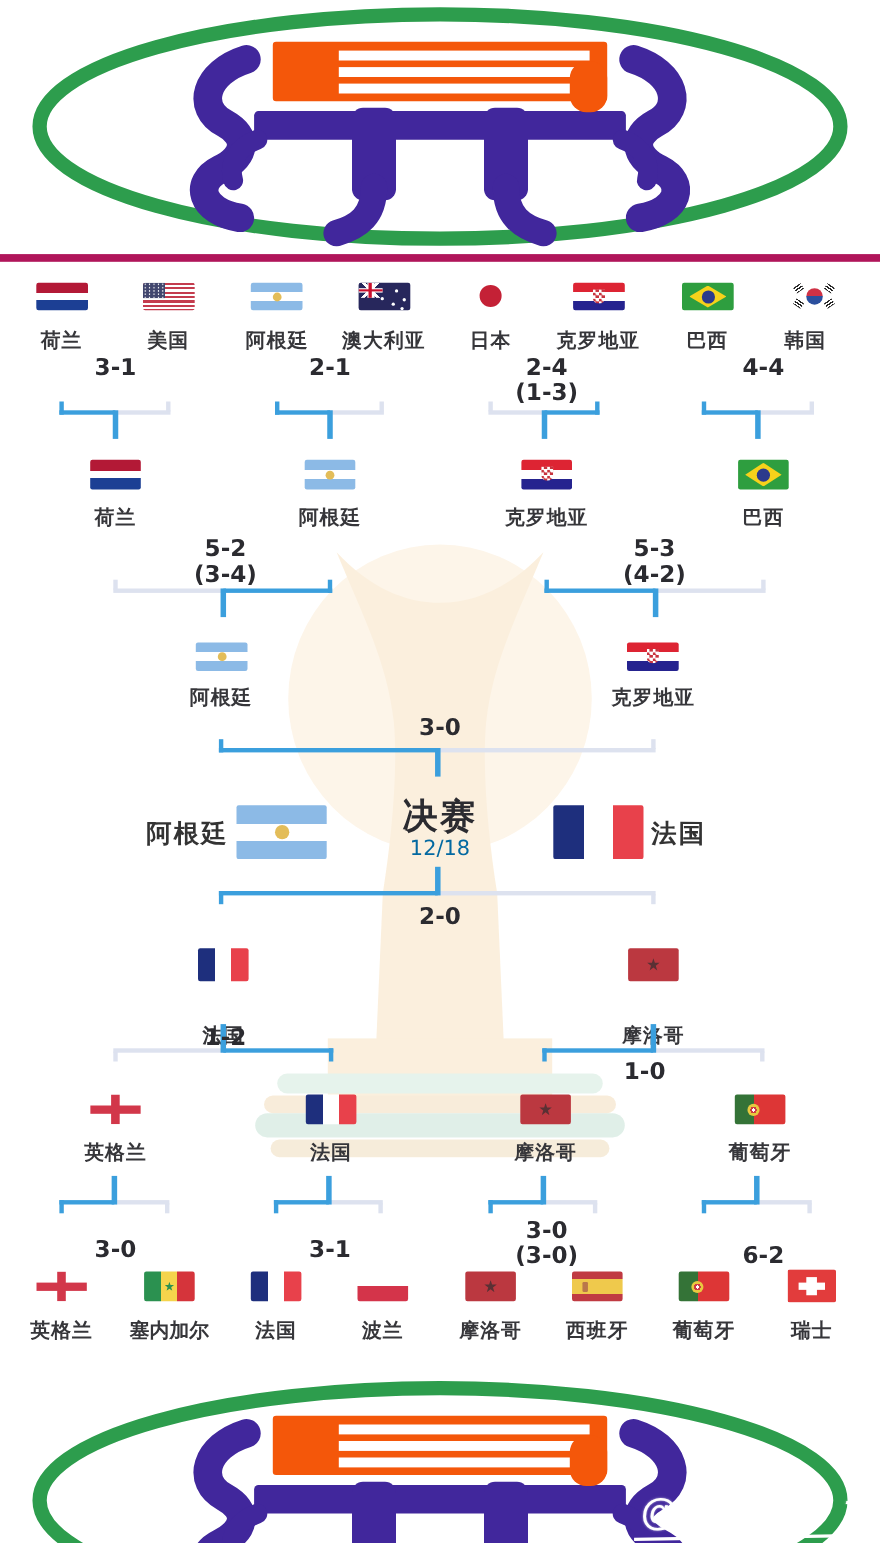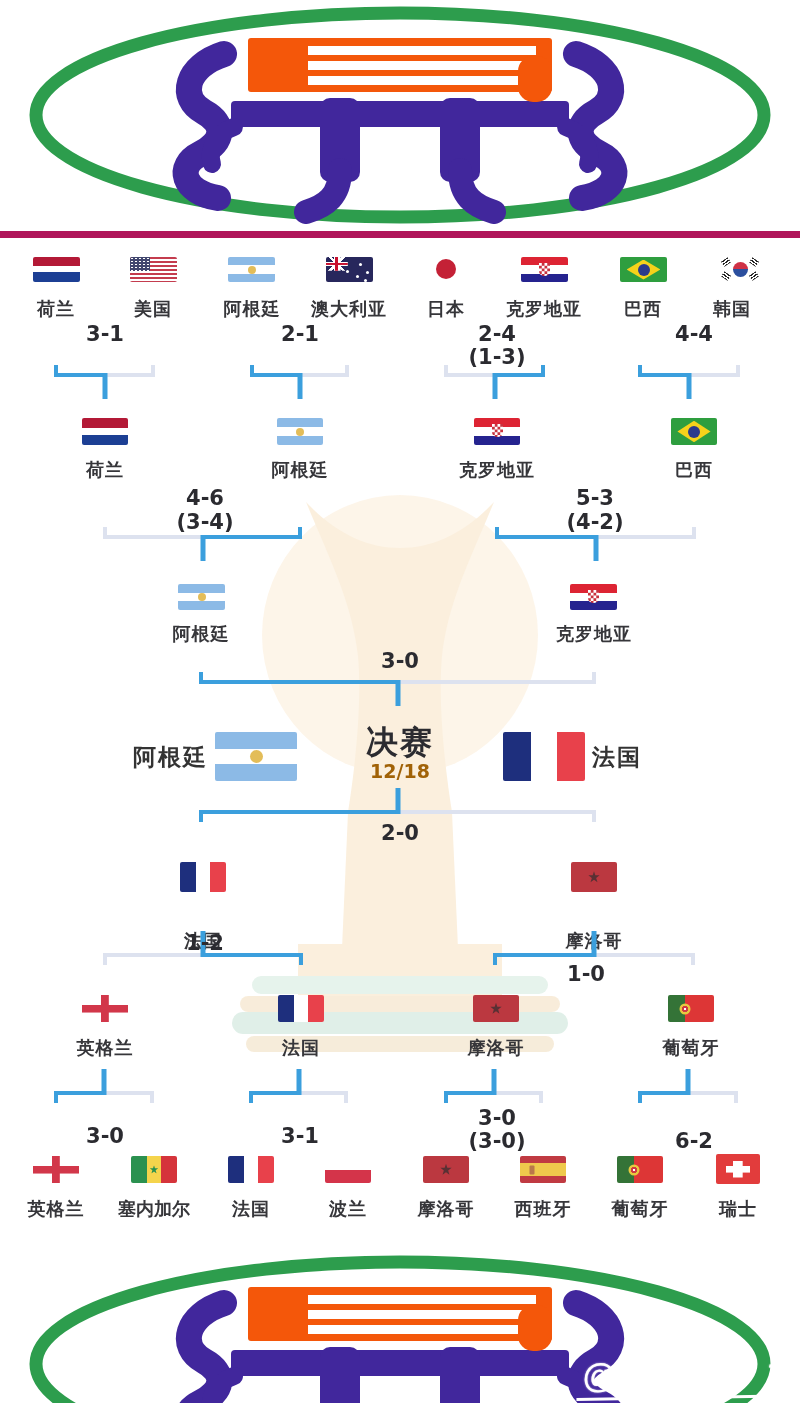--- a/index.html
+++ b/index.html
@@ -67,21 +67,21 @@
         background-image:linear-gradient(#fff,#fff),linear-gradient(#fff,#fff);
         background-size:55% 22%,22% 55%}
   
   .lbl{position:absolute;width:120px;font-size:18px;line-height:22px;font-weight:600;color:#36363a;
        text-align:center;letter-spacing:1px;white-space:nowrap}
   .sc{position:absolute;width:100px;font-family:"DejaVu Sans","Liberation Sans",sans-serif;
       font-size:21px;line-height:23px;font-weight:700;color:#2b2b30;text-align:center}
   .fin-t{position:absolute;left:340px;top:724px;width:120px;text-align:center;font-size:32px;line-height:36px;
          font-weight:700;color:#2b2b30;letter-spacing:2px}
   .fin-d{position:absolute;left:340px;top:760px;width:120px;text-align:center;font-family:"DejaVu Sans",sans-serif;
-         font-size:19px;font-weight:700;color:#a16207}
+         font-size:19px;font-weight:400;color:#0369a1}
   .fin-lbl{position:absolute;top:742px;width:110px;font-size:23px;font-weight:600;color:#333;letter-spacing:2px;white-space:nowrap}
   
   .bk{position:absolute;height:34px}
   .bk i{position:absolute;display:block}
   .bk .hl{left:0;right:50%;top:8px;height:4px}
   .bk .hr{left:50%;right:0;top:8px;height:4px}
   .bk .tl{left:0;top:0;width:4px;height:12px}
   .bk .tr{right:0;top:0;width:4px;height:12px}
   .bk .st{left:50%;top:8px;width:5px;height:26px;transform:translateX(-50%);background:#3b9fdd}
   .bk.up .hl,.bk.up .hr{top:auto;bottom:8px}
@@ -220,21 +220,21 @@
   <div class="flag f-br" style="left:671px;top:418px;width:46px;height:27px">
       <i class="br-d"></i>
       <i class="br-g"></i>
     </div>
 
   <div class="lbl" style="left:45px;top:459px">荷兰</div>
   <div class="lbl" style="left:240px;top:459px">阿根廷</div>
   <div class="lbl" style="left:437px;top:459px">克罗地亚</div>
   <div class="lbl" style="left:634px;top:459px">巴西</div>
 
-  <div class="sc" style="left:155px;top:487px">4-6</div>
+  <div class="sc" style="left:155px;top:487px">5-2</div>
   <div class="sc" style="left:155px;top:511px">(3-4)</div>
   <div class="sc" style="left:545px;top:487px">5-3</div>
   <div class="sc" style="left:545px;top:511px">(4-2)</div>
 
   <div class="bk wr" style="left:103px;top:527px;width:199px">
       <i class="tl"></i>
       <i class="hl"></i>
       <i class="hr"></i>
       <i class="tr"></i>
       <i class="st"></i>

